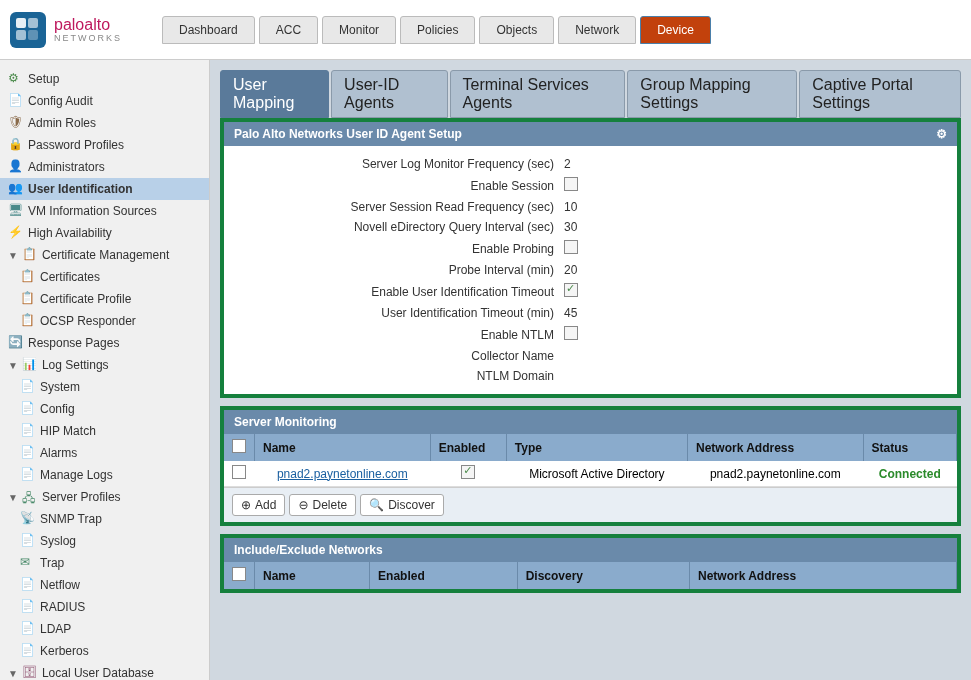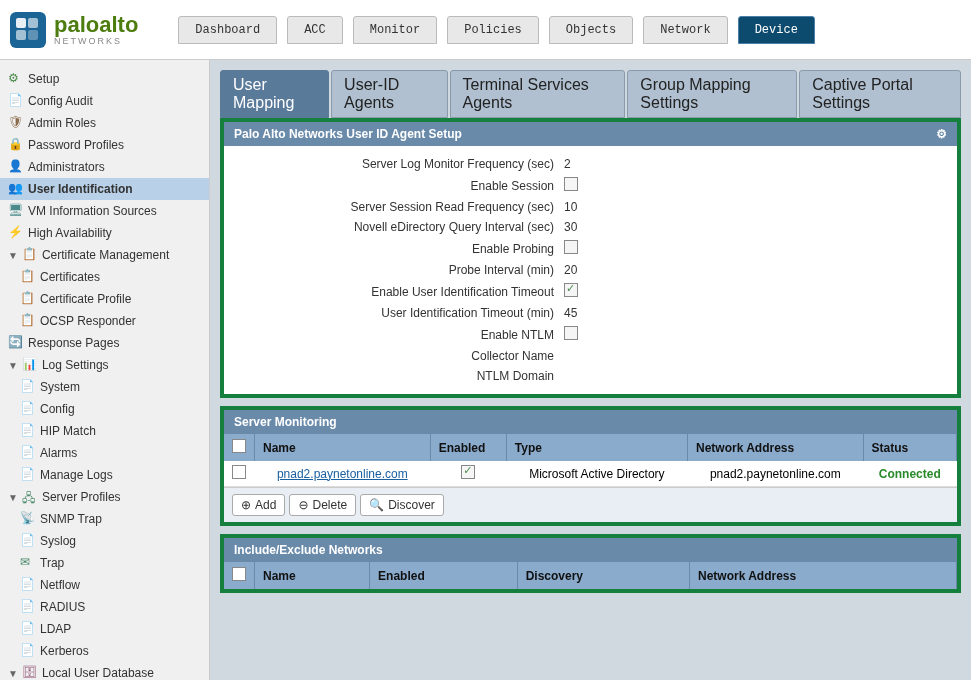--- a/index.html
+++ b/index.html
@@ -21,33 +21,33 @@
     }
     .logo-icon {
       width: 36px; height: 36px;
       background: #1a6496;
       border-radius: 6px;
       display: flex; align-items: center; justify-content: center;
       margin-right: 8px;
     }
     .logo-icon svg { width: 28px; height: 28px; }
     .logo-text { display: flex; flex-direction: column; }
-    .logo-text .brand { font-size: 22px; font-weight: bold; color: #4d7c0f; line-height: 1; }
+    .logo-text .brand { font-size: 16px; font-weight: normal; color: #be185d; line-height: 1; }
     .logo-text .sub { font-size: 9px; color: #888; letter-spacing: 2px; }
-    .nav-tabs { display: flex; gap: 10px; font-family: Liberation Mono, monospace; }
+    .nav-tabs { display: flex; gap: 4px; }
     .nav-tab {
       padding: 6px 16px;
       border: 1px solid #bbb;
       background: #e8e8e8;
       color: #333;
       cursor: pointer;
       font-size: 12px;
       border-radius: 3px 3px 0 0;
     }
-    .nav-tab.active { background: #0c4a6e; color: #fff; border-color: #4a7faa; }
+    .nav-tab.active { background: #c2410c; color: #fff; border-color: #4a7faa; }
 
     
     .main-layout { display: flex; height: calc(680px - 60px); }
 
     
     .sidebar {
       width: 210px;
       min-width: 210px;
       background: #f0f0f0;
       border-right: 1px solid #ccc;

